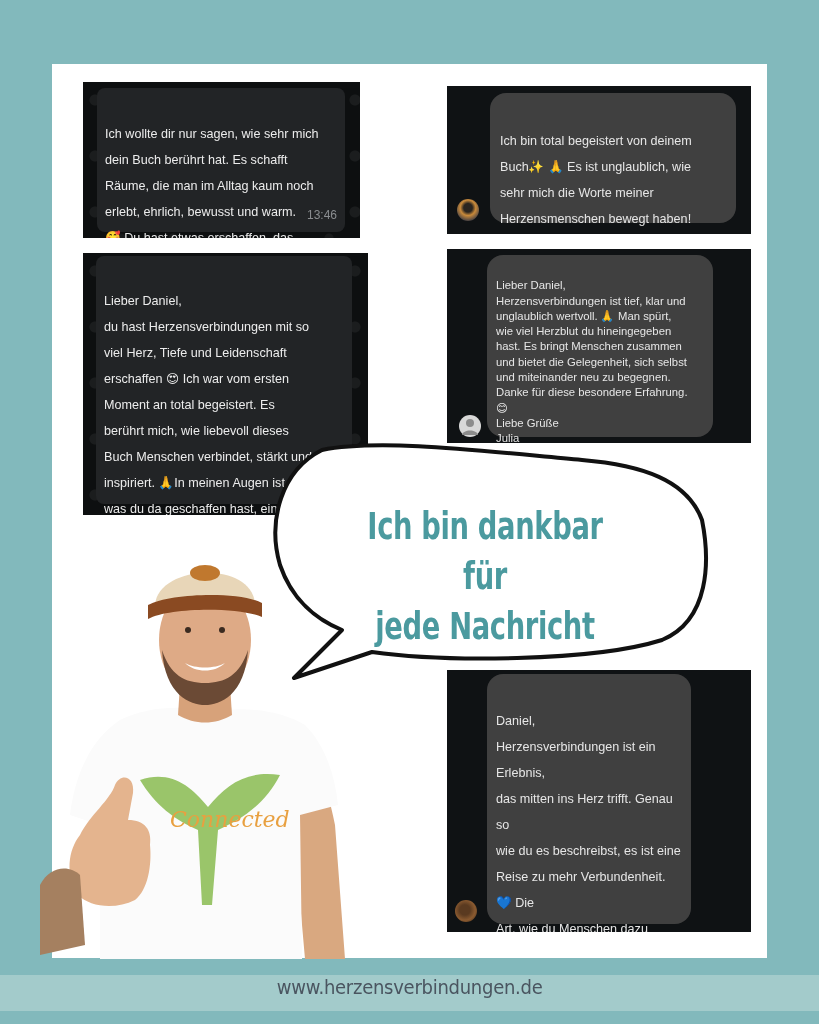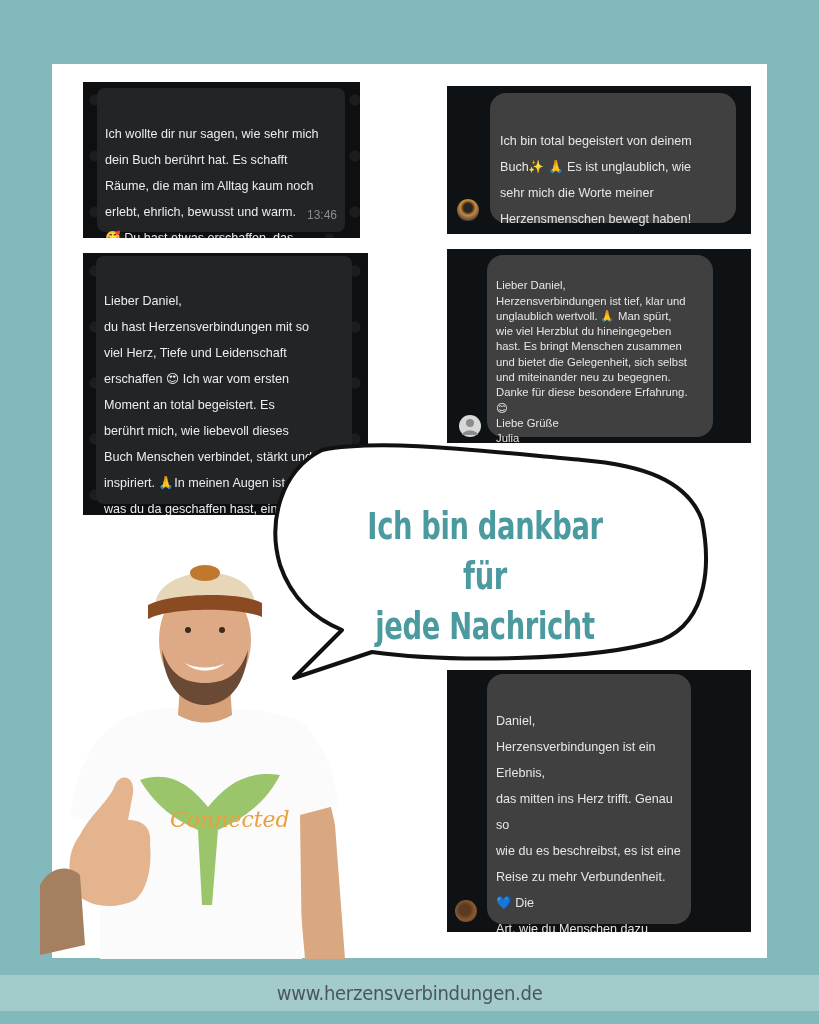--- a/index.html
+++ b/index.html
@@ -9,21 +9,21 @@
     position: relative;
     font-family: "Liberation Sans", "DejaVu Sans", sans-serif;
   }
   .card {
     position: absolute; left: 52px; top: 64px; width: 715px; height: 894px;
     background: #ffffff;
   }
   .footer-band {
     position: absolute; left: 0; top: 975px; width: 819px; height: 36px;
     background: #a3cbcb;
-    display: flex; align-items: center; justify-content: center;
+    display: flex; align-items: flex-start; justify-content: center;
   }
   .footer-url {
     color: #4a5560; font-size: 20px; letter-spacing: -0.3px;
     font-family: "DejaVu Sans", sans-serif; font-weight: normal;
     transform: scaleX(0.9);
   }
   
   .shot {
     position: absolute; overflow: hidden;
   }

